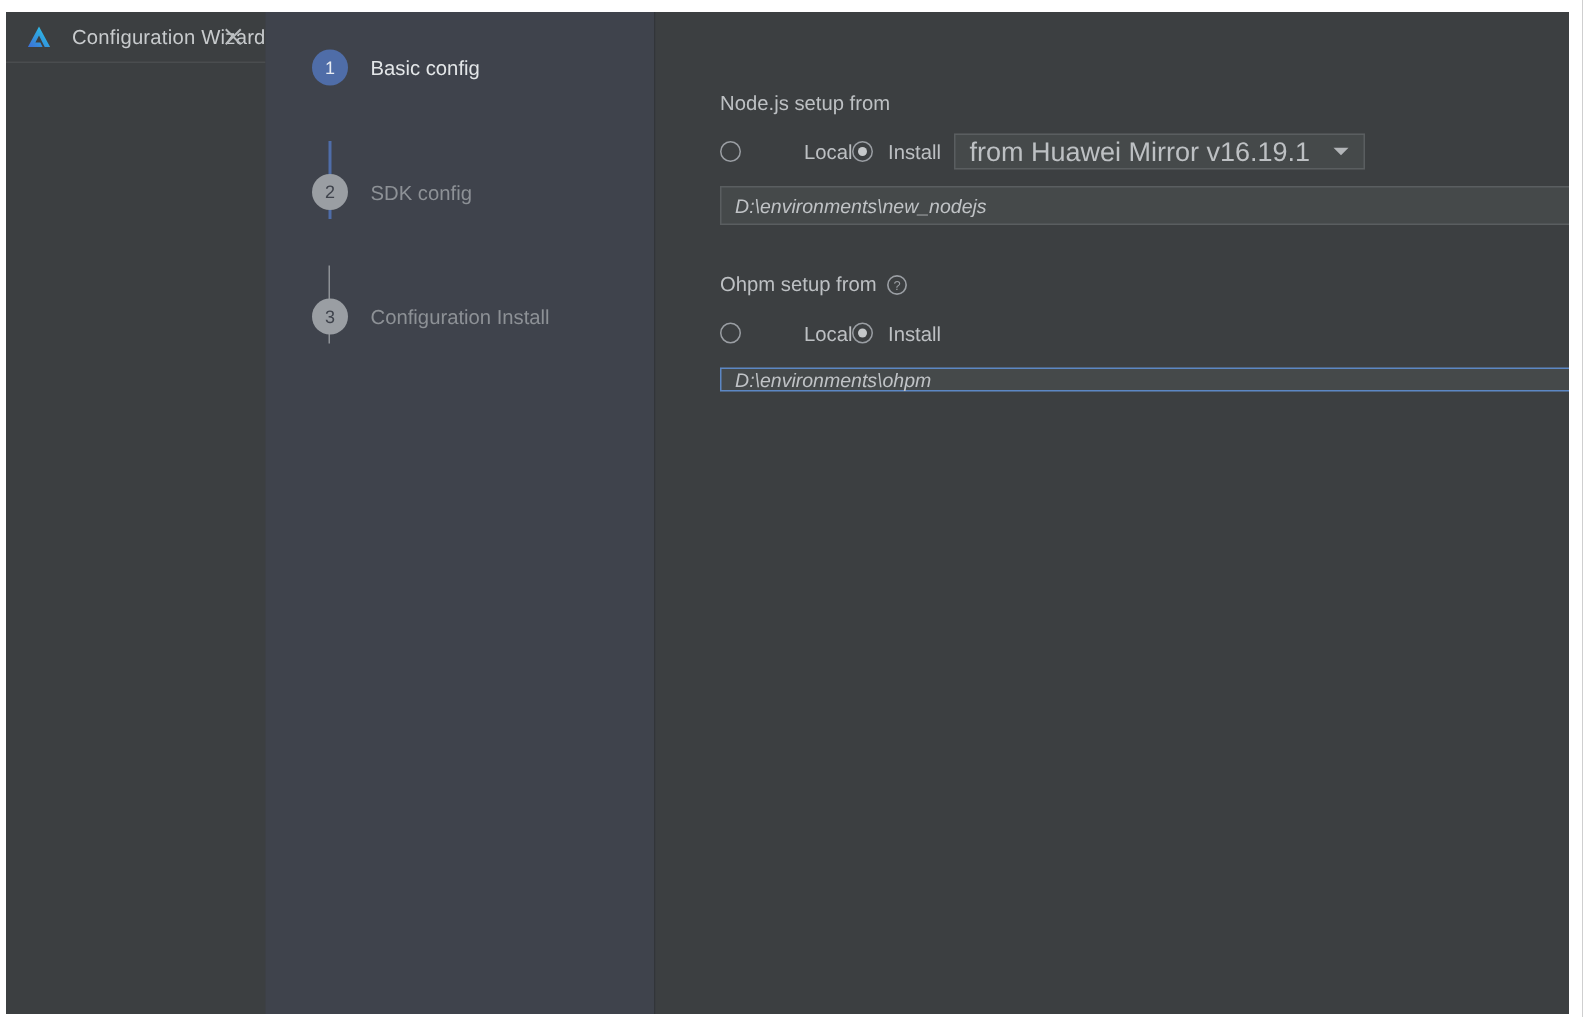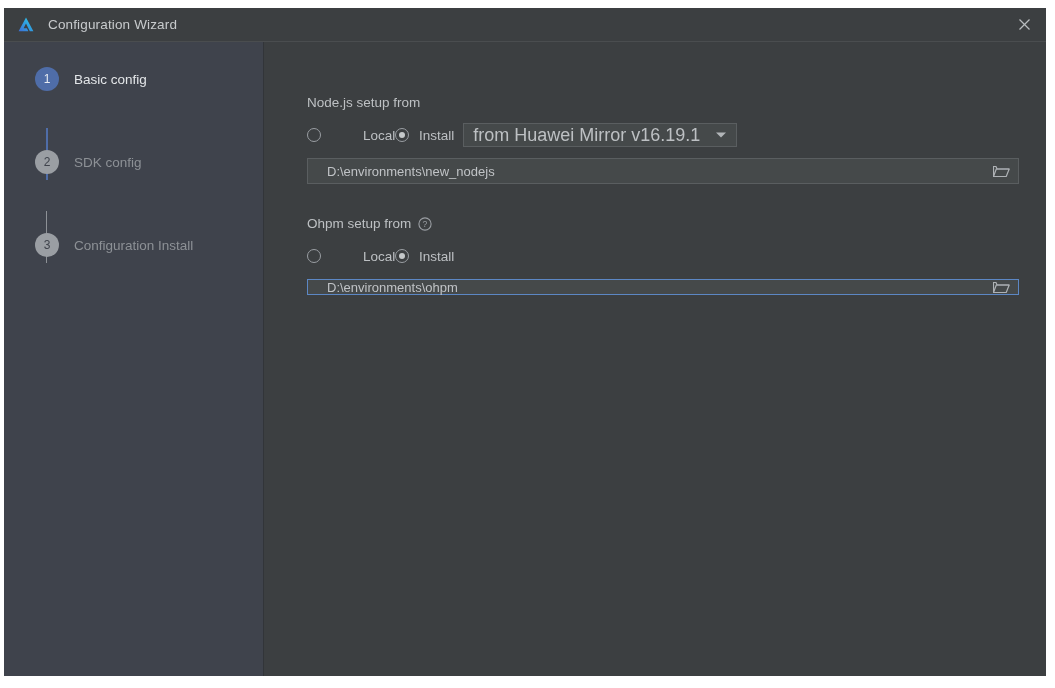--- a/index.html
+++ b/index.html
@@ -14,21 +14,21 @@
   }
 
   #window {
     position: absolute;
     left: 4px;
     top: 8px;
     width: 1042px;
     height: 668px;
     background: #3c3f41;
     display: flex;
-    flex-direction: column;
+    flex-direction: row;
     overflow: hidden;
   }
 
   
   #titlebar {
     height: 33px;
     min-height: 33px;
     background: #3c3f41;
     border-bottom: 1px solid #4a4d4f;
     display: flex;
@@ -230,23 +230,24 @@
     margin-bottom: 4px;
     cursor: text;
   }
   .path-field.focused {
     border: 1px solid #5c87c4;
     height: 16px;
   }
   .path-text {
     color: #c0c3c6;
     font-size: 13px;
-    margin-left: 19px;
+    margin-left: 9px;
     white-space: nowrap;
     overflow: hidden;
+    font-style: italic;
   }
   .folder-btn {
     position: absolute;
     right: 8px;
     top: 50%;
     transform: translateY(-50%);
     width: 17px;
     height: 14px;
     display: flex;
     align-items: center;

